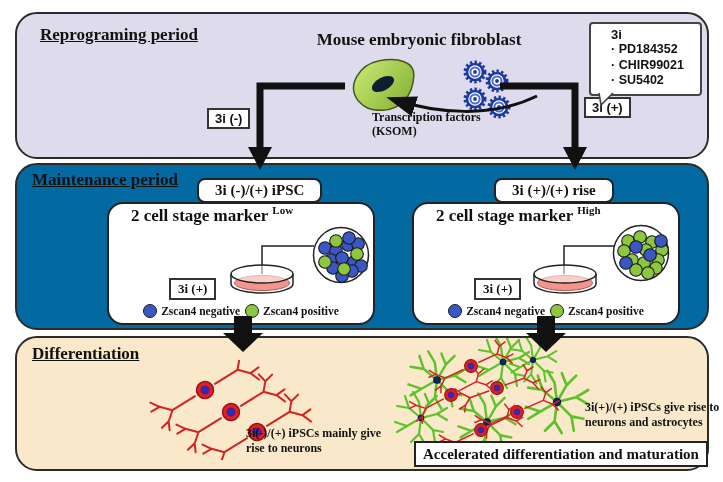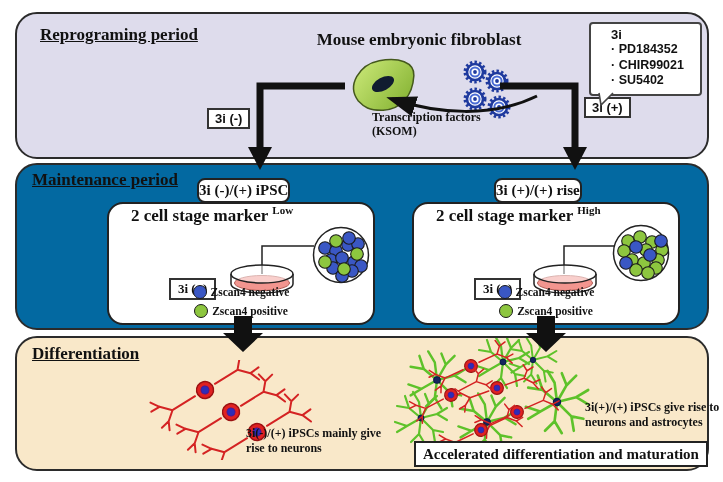--- a/index.html
+++ b/index.html
@@ -29,28 +29,28 @@
   .bubble { position:absolute; left:589px; top:22px; width:113px; background:#fff; border:2px solid #444; border-radius:4px; padding:3px 6px 5px 20px; z-index:6; }
   .bubble-title { font-weight:bold; font-size:13px; color:#111; line-height:15px; }
   .bubble-item { font-weight:bold; font-size:12.5px; color:#111; line-height:15.5px; }
   .bubble-item::before { content:"· "; }
   .bubble-tail { position:absolute; left:597px; top:92px; z-index:7; }
 
   
   .panel { position:absolute; top:37px; width:268px; height:123px; background:#fff; border:2px solid #222; border-radius:16px; }
   #panel-left { left:90px; }
   #panel-right { left:395px; }
-  .badge { position:absolute; top:13px; height:25px; background:#fff; border:2px solid #222; border-radius:8px; font-weight:bold; font-size:15px; color:#111; text-align:center; line-height:21px; z-index:4; padding:0 0; white-space:nowrap; }
+  .badge { position:absolute; top:13px; height:25px; background:#fff; border:2px solid #222; border-radius:8px; font-weight:bold; font-size:15px; color:#111; text-align:center; line-height:21px; z-index:4; padding:0 16px; white-space:nowrap; }
   #badge-left { left:180px; }
   #badge-right { left:477px; }
   .marker-title { position:absolute; left:0; top:0; width:100%; text-align:left; font-weight:bold; font-size:17px; color:#111;padding-left:22px; }
   .marker-title sup { font-size:11px; font-weight:bold; }
   .panel-cond { position:absolute; left:60px; top:74px; background:#fff; border:2px solid #333; font-weight:bold; font-size:13px; padding:1px 7px; color:#111; }
   .panel-art { position:absolute; left:100px; top:12px; }
-  .legend-row { position:absolute; left:0; bottom:5px; width:100%; display:flex; justify-content:center; align-items:center; gap:5px;flex-direction:column; }
+  .legend-row { position:absolute; left:0; bottom:5px; width:100%; display:flex; justify-content:center; align-items:center; gap:5px; }
   .legend-item { display:flex; align-items:center; gap:4px; }
   .legend-dot { width:14px; height:14px; border-radius:50%; border:1.5px solid #1a1a1a; display:inline-block; }
   .dot-blue { background:#3a57c4; }
   .dot-green { background:#8dc63f; }
   .legend-label { font-weight:bold; font-size:11.5px; color:#111; white-space:nowrap; }
 
   
   .neurons-left-svg { position:absolute; left:110px; top:22px; }
   .cluster-right-svg { position:absolute; left:358px; top:0px; }
   .caption { position:absolute; font-weight:bold; font-size:12px; line-height:14.5px; color:#111; white-space:pre-line; }

